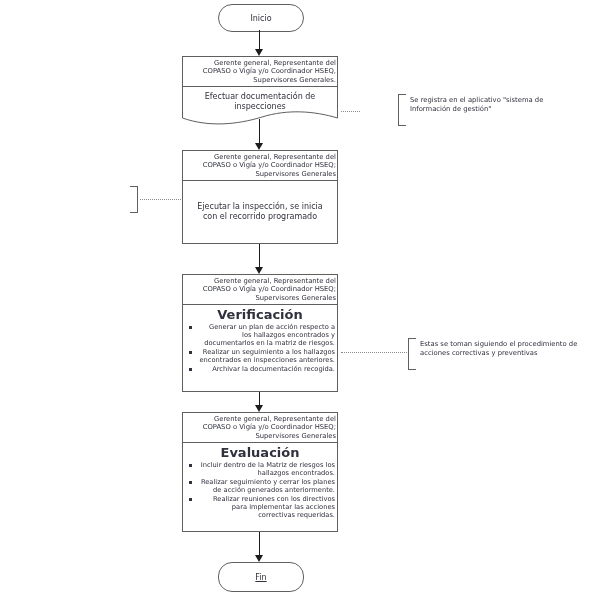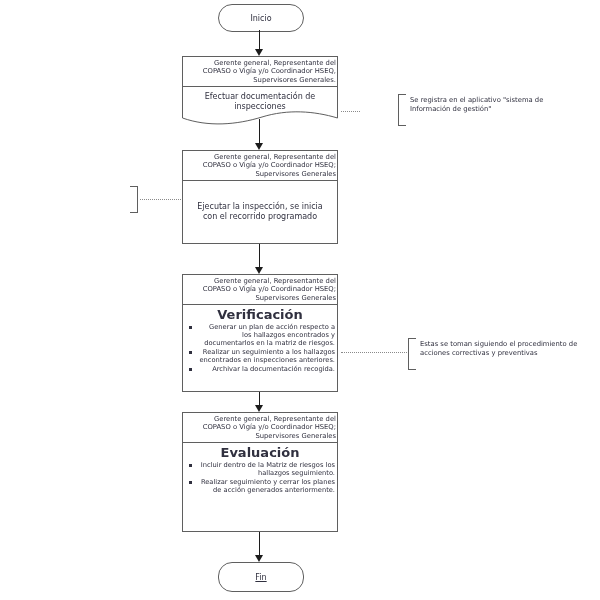--- a/index.html
+++ b/index.html
@@ -129,25 +129,29 @@
 
   <div class="vline" style="top:392px;height:14px;"></div>
   <div class="arrowhead" style="top:405px;"></div>
 
   <div class="pbox" style="top:412px;height:120px;">
     <div class="box-header">Gerente general, Representante del COPASO o Vigía y/o Coordinador HSEQ; Supervisores Generales</div>
     <div class="section-title">Evaluación</div>
     <div class="bullets">
       <div class="bullet-item">
         <span class="bullet-dot"></span>
-        <span class="bullet-text">Incluir dentro de la Matriz de riesgos los hallazgos seguimiento.</span>
+        <span class="bullet-text">Incluir dentro de la Matriz de riesgos los hallazgos encontrados.</span>
       </div>
       <div class="bullet-item">
         <span class="bullet-dot"></span>
         <span class="bullet-text">Realizar seguimiento y cerrar los planes de acción generados anteriormente.</span>
+      </div>
+      <div class="bullet-item">
+        <span class="bullet-dot"></span>
+        <span class="bullet-text">Realizar reuniones con los directivos para implementar las acciones correctivas requeridas.</span>
       </div>
     </div>
   </div>
 
   <div class="vline" style="top:532px;height:24px;"></div>
   <div class="arrowhead" style="top:555px;"></div>
 
   <div class="terminal" style="left:218px;top:562px;width:84px;height:28px;text-decoration:underline;">
     <span>Fin</span>
   </div>

